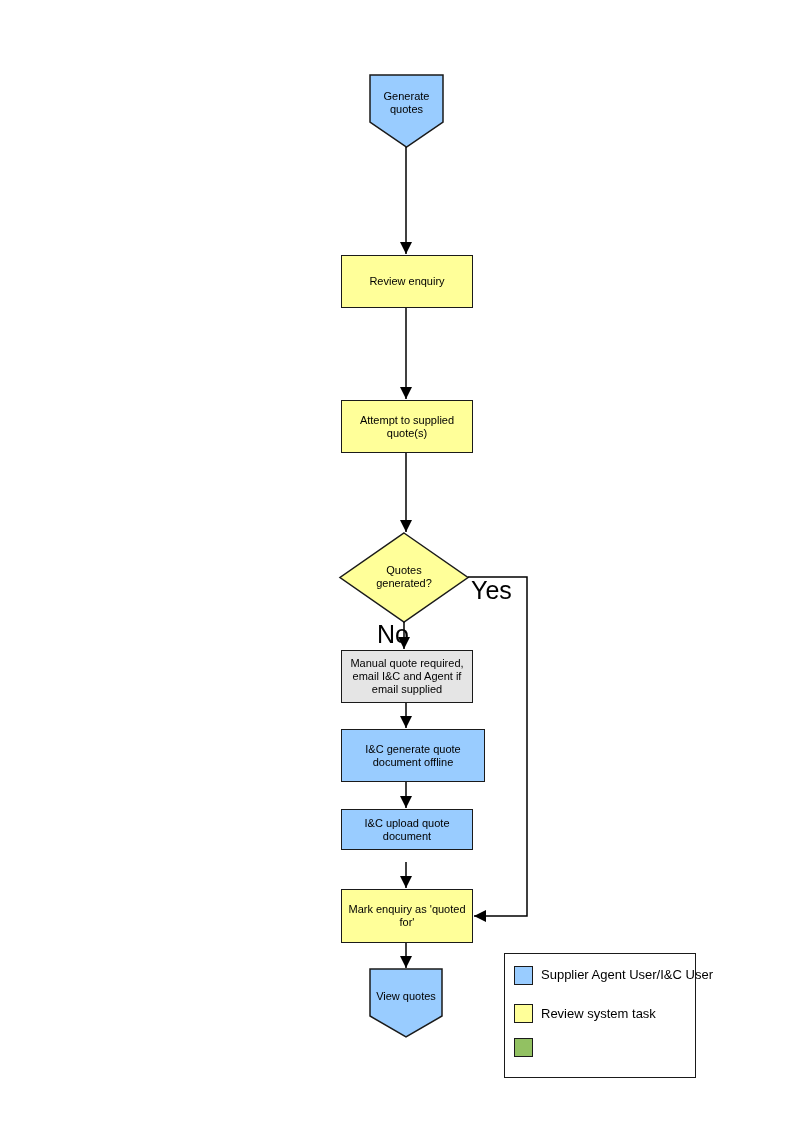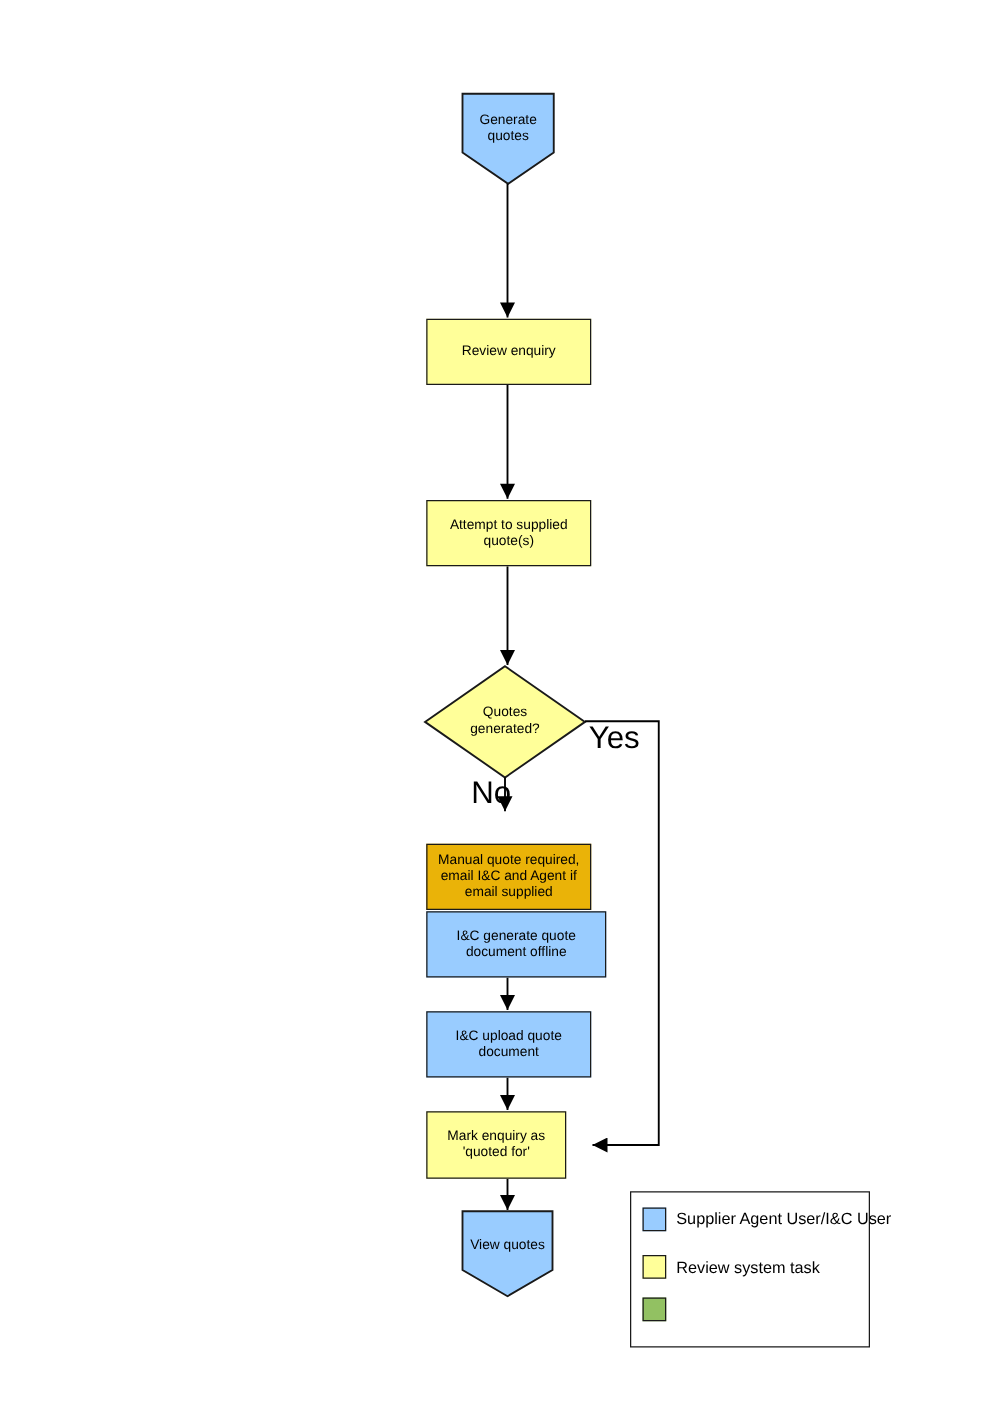--- a/index.html
+++ b/index.html
@@ -93,27 +93,27 @@
     <path d="M406,782 L406,808" stroke="#000" stroke-width="1.5" fill="none" marker-end="url(#arrow)"></path>
     <path d="M406,862 L406,888" stroke="#000" stroke-width="1.5" fill="none" marker-end="url(#arrow)"></path>
     <path d="M406,943 L406,968" stroke="#000" stroke-width="1.5" fill="none" marker-end="url(#arrow)"></path>
     <path d="M468,577 L527,577 L527,916 L474,916" stroke="#000" stroke-width="1.5" fill="none" marker-end="url(#arrow)"></path>
   </svg>
 
   <div class="node" style="left: 341px; top: 255px; width: 132px; height: 53px; background-color: rgb(255, 255, 153);">Review enquiry</div>
 
   <div class="node" style="left: 341px; top: 400px; width: 132px; height: 53px; background-color: rgb(255, 255, 153);">Attempt to supplied quote(s)</div>
 
-  <div class="node" style="left: 341px; top: 650px; width: 132px; height: 53px; background-color: #eab308; margin-top: 25px;">Manual quote required, email I&amp;C and Agent if email supplied</div>
+  <div class="node" style="left: 341px; top: 650px; width: 132px; height: 53px; background-color: #e5e5e5;">Manual quote required, email I&amp;C and Agent if email supplied</div>
 
   <div class="node" style="left: 341px; top: 729px; width: 144px; height: 53px; background-color: rgb(153, 204, 255);">I&amp;C generate quote document offline</div>
 
-  <div class="node" style="left: 341px; top: 809px; width: 132px; height: 53px; background-color: rgb(153, 204, 255);">I&amp;C upload quote document</div>
+  <div class="node" style="left: 341px; top: 809px; width: 132px; height: 41px; background-color: rgb(153, 204, 255);">I&amp;C upload quote document</div>
 
-  <div class="node" style="left: 341px; top: 889px; width: 112px; height: 54px; background-color: rgb(255, 255, 153);">Mark enquiry as 'quoted for'</div>
+  <div class="node" style="left: 341px; top: 889px; width: 132px; height: 54px; background-color: rgb(255, 255, 153);">Mark enquiry as 'quoted for'</div>
 
   <div class="shape-label" style="left:370px; top:82px; width:73px; height:42px;">Generate quotes</div>
 
   <div class="shape-label" style="left:364px; top:560px; width:80px; height:34px;">Quotes generated?</div>
 
   <div class="shape-label" style="left:370px; top:975px; width:72px; height:42px;">View quotes</div>
 
   <div class="edge-label" style="left:471px; top:578px;">Yes</div>
 
   <div class="edge-label" style="left:377px; top:622px;">No</div>

